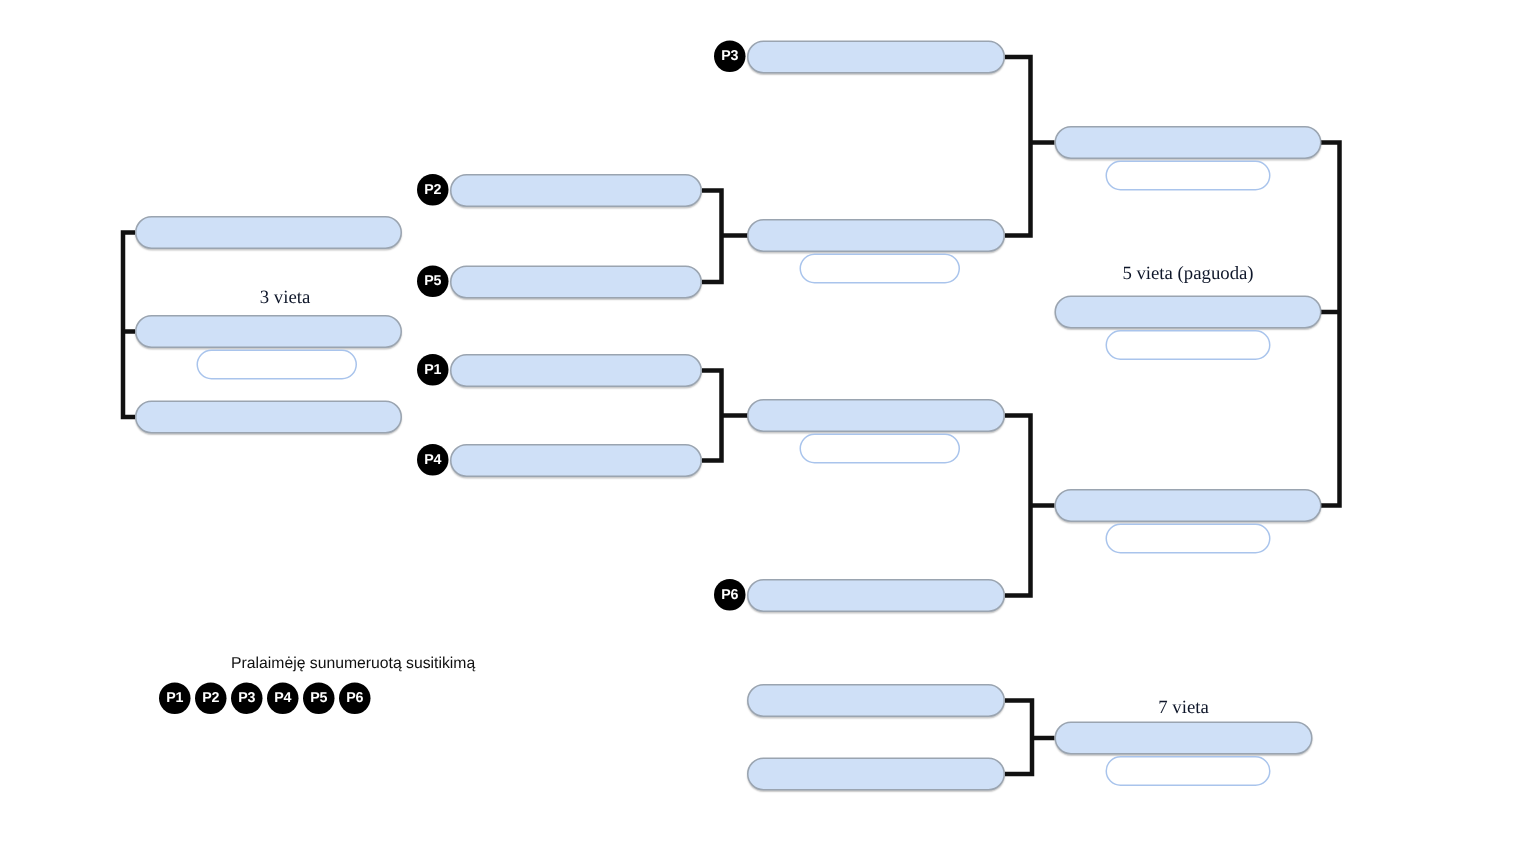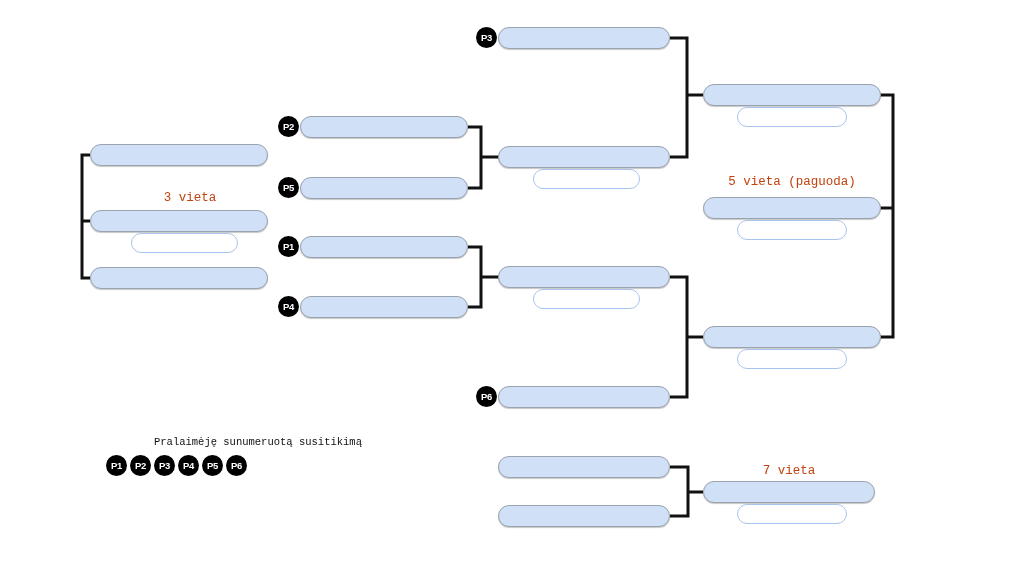--- a/index.html
+++ b/index.html
@@ -66,36 +66,36 @@
     line-height: 21px;
     text-align: center;
     letter-spacing: -0.2px;
     font-family: "Liberation Sans", sans-serif;
     z-index: 5;
   }
   
   .caption {
     position: absolute;
     font-size: 12.5px;
-    color: #c2410c;
-    font-family: Liberation Mono, monospace;
+    color: #0f172a;
+    font-family: Liberation Serif, serif;
     white-space: nowrap;
     text-align: center;
   }
   
   #legend {
     position: absolute;
     left: 106px;
     top: 436px;
   }
   #legend-title {
     font-size: 10.5px;
     color: #111111;
     white-space: nowrap;
-    font-family: Liberation Mono, monospace;
+    font-family: Liberation Sans, sans-serif;
     padding-left: 48px;
   }
   #legend-badges {
     margin-top: 7px;
     display: flex;
     gap: 3px;
   }
   .legend-badge {
     position: relative;
     width: 21px;

